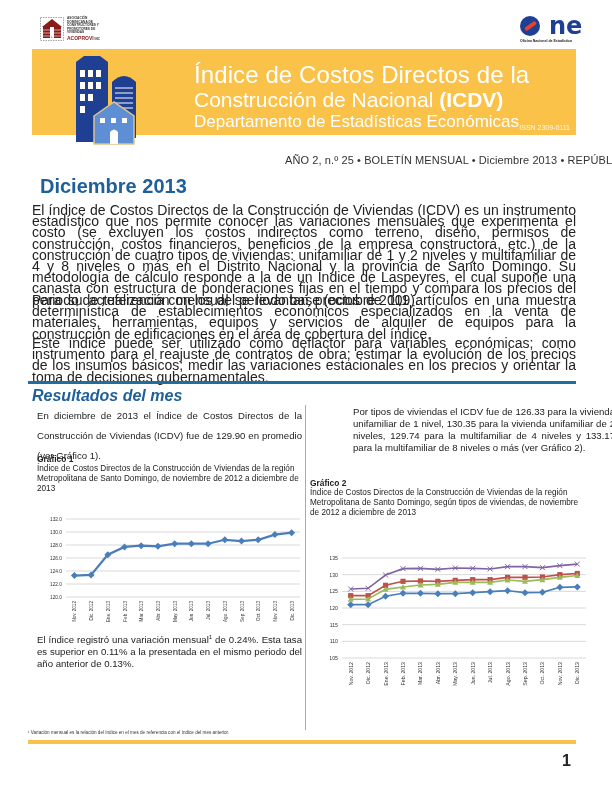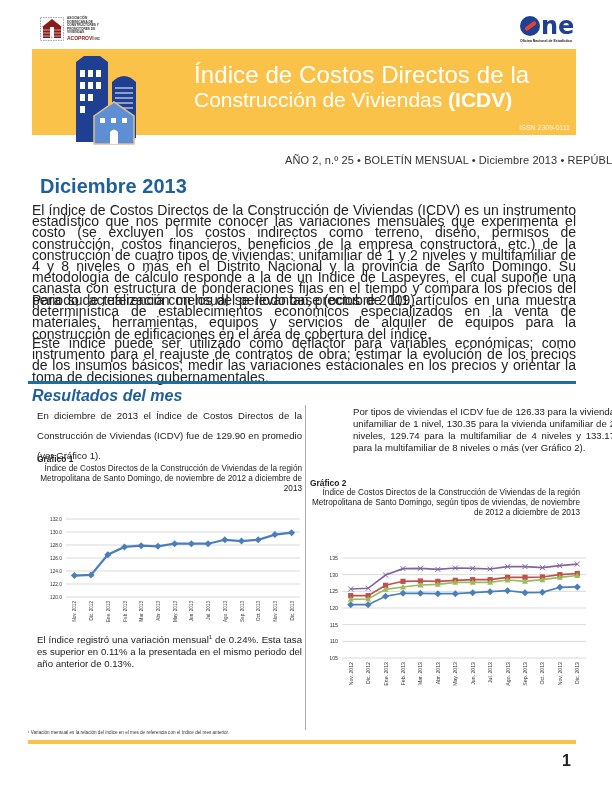--- a/index.html
+++ b/index.html
@@ -9,21 +9,21 @@
   }
   .abs { position: absolute; }
 
   
   .acoprovi { left: 40px; top: 17px; width: 80px; height: 28px; display: flex; align-items: flex-start; gap: 3px; }
   .acoprovi .mark { width: 24px; height: 24px; position: relative; }
   .acoprovi .txt { font-size: 3.2px; line-height: 3.6px; color: #333; font-weight: bold; text-transform: uppercase; width: 36px; }
   .acoprovi .txt .brand { color: #8b1a1a; font-size: 5px; line-height: 6px; }
 
   .one-logo { left: 520px; top: 14px; width: 80px; height: 36px; }
-  .one-logo .word { font-family: "DejaVu Sans", sans-serif; font-weight: bold; font-size: 24px; color: #1f3f93; line-height: 24px; display: flex; align-items: center; }
+  .one-logo .word { font-family: "DejaVu Sans", sans-serif; font-weight: bold; font-size: 24px; color: #1f3f93; line-height: 24px; display: flex; align-items: center; gap: 8px; }
   .one-logo .o { width: 20px; height: 20px; border-radius: 50%; background: #1f3f93; display: inline-block; position: relative; margin-right: 1px; }
   .one-logo .o::after { content: ""; position: absolute; left: 4px; top: 8px; width: 13px; height: 4px; background: #e8412c; transform: rotate(-35deg); border-radius: 2px; }
   .one-logo .sub { font-size: 3.5px; color: #222; margin-top: 1px; font-weight: bold; }
 
   .banner { left: 32px; top: 49px; width: 544px; height: 86px; background: #fbc24a; }
   .banner .t1 { position: absolute; left: 162px; top: 14px; font-size: 24px; color: #fff; line-height: 24px; white-space: nowrap; letter-spacing: 0.1px; }
   .banner .t2 { position: absolute; left: 162px; top: 40px; font-size: 21px; color: #fff; line-height: 22px; white-space: nowrap; }
   .banner .t2 b { font-weight: bold; }
   .banner .t3 { position: absolute; left: 162px; top: 64px; font-size: 17px; color: #fff; line-height: 18px; white-space: nowrap; }
   .banner .issn { position: absolute; right: 6px; bottom: 4px; font-size: 7px; color: #fff; opacity: 0.85; }
@@ -40,21 +40,21 @@
   .p3 { left: 32px; top: 338px; width: 544px; }
 
   .rule { left: 28px; top: 381px; width: 548px; height: 3px; background: #1e6ea0; }
   .results-title { left: 32px; top: 387px; font-size: 16px; font-weight: bold; color: #1f5f9a; font-style: italic; }
   .vsep { left: 305px; top: 405px; width: 1px; height: 325px; background: #aaa; }
 
   .col-l { left: 37px; top: 406px; width: 265px; font-size: 9.6px; line-height: 20px; text-align: justify; }
   .col-r { left: 314px; top: 406px; width: 262px; font-size: 9.6px; line-height: 12px; text-align: justify; margin-left: 39px; }
 
   .fig-title { font-size: 8.4px; font-weight: bold; text-align: left; color: #222; }
-  .fig-sub { font-size: 8.2px; line-height: 10px; text-align: right; color: #222; }
+  .fig-sub { font-size: 8.2px; line-height: 10px; text-align: left; color: #222; }
   .fig1-head { left: 37px; top: 454px; width: 265px; }
   .fig2-head { left: 310px; top: 478px; width: 270px; }
 
   .chart1 { left: 40px; top: 505px; width: 262px; height: 120px; }
   .chart2 { left: 330px; top: 540px; width: 260px; height: 160px; }
 
   .note-l { left: 37px; top: 631px; width: 265px; font-size: 9.6px; line-height: 12px; text-align: justify; }
   .note-l sup { font-size: 6px; }
 
   .footnote { left: 28px; top: 730px; font-size: 4.6px; color: #333; white-space: nowrap; }
@@ -90,23 +90,24 @@
   <div class="word">
     <span class="o"></span>
     <span>ne</span>
   </div>
   <div class="sub">Oficina Nacional de Estadística</div>
 </div>
 
 <div class="abs banner">
   <div class="t1">Índice de Costos Directos de la</div>
   <div class="t2">
-    <span>Construcción de Viviendas</span>
+    <span>Construcción de Nacional</span>
     <b>(ICDV)</b>
   </div>
+  <div class="t3">Departamento de Estadísticas Económicas</div>
   <div class="issn">ISSN 2309-0111</div>
 </div>
 
 <svg class="abs buildings" viewBox="0 0 96 94">
   <polygon points="4,10 12,4 28,4 36,10 36,90 4,90" fill="#1f3f93"></polygon>
   <g fill="#fff">
     <rect x="8" y="18" width="5" height="7"></rect>
       <rect x="16" y="18" width="5" height="7"></rect>
       <rect x="24" y="18" width="5" height="7"></rect>
     <rect x="8" y="30" width="5" height="7"></rect>

